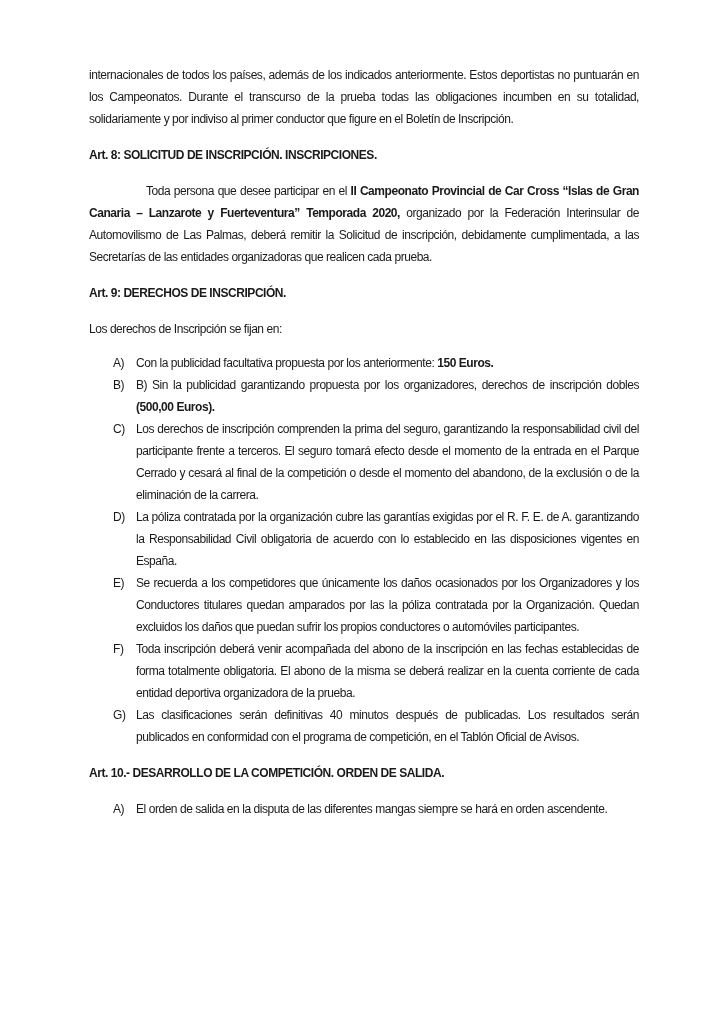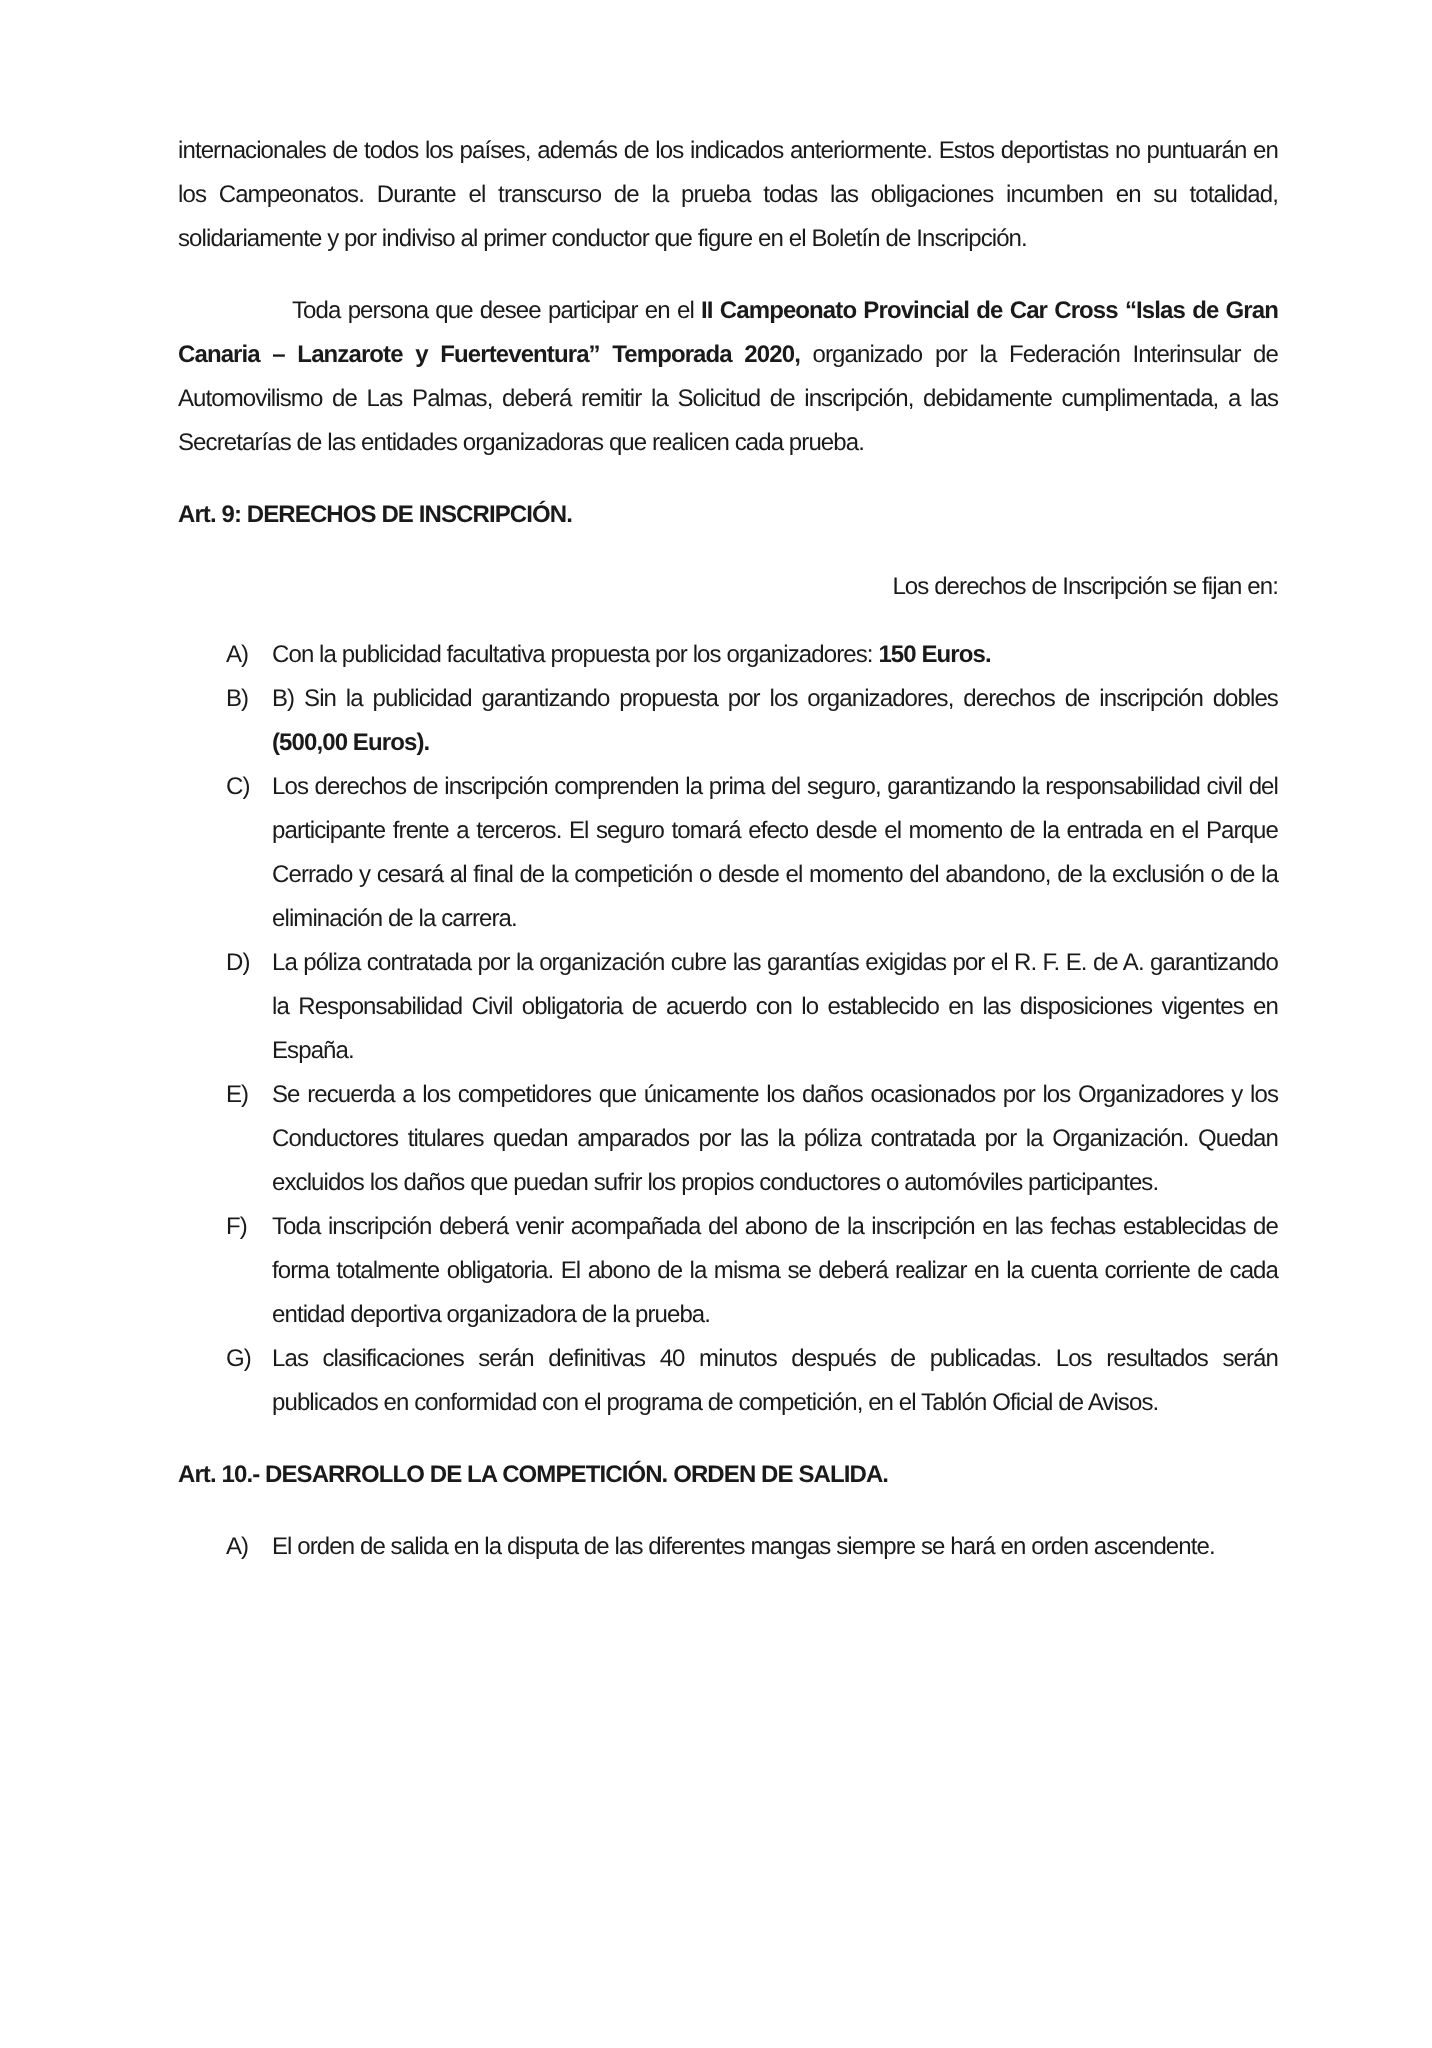--- a/index.html
+++ b/index.html
@@ -28,21 +28,21 @@
       margin: 0;
       text-align: justify;
     }
     .para { margin-bottom: 14px; }
     .heading {
       font-weight: bold;
       margin-bottom: 14px;
       text-align: left;
     }
     .indent { text-indent: 57px; }
-    .intro { margin-bottom: 12px; text-align: right; }
+    .intro { margin-bottom: 12px; text-align: left; }
     ol.items {
       list-style: none;
       margin: 0 0 14px 0;
       padding: 0;
     }
     ol.items li {
       position: relative;
       padding-left: 47px;
       margin-bottom: 0;
     }
@@ -57,28 +57,29 @@
     }
     b { font-weight: bold; }
   </style>
 </head>
 <body>
 
 <div class="page">
 
   <p class="para">internacionales de todos los países, además de los indicados anteriormente. Estos deportistas no puntuarán en los Campeonatos. Durante el transcurso de la prueba todas las obligaciones incumben en su totalidad, solidariamente y por indiviso al primer conductor que figure en el Boletín de Inscripción.</p>
 
+  <p class="heading">Art. 8: SOLICITUD DE INSCRIPCIÓN. INSCRIPCIONES.</p>
   <p class="para indent"><span>Toda persona que desee participar en el </span><b>II Campeonato Provincial  de Car Cross “Islas de Gran Canaria – Lanzarote y Fuerteventura”  Temporada 2020,</b><span> organizado por la Federación Interinsular de Automovilismo de Las Palmas,  deberá remitir la Solicitud de inscripción, debidamente cumplimentada, a las Secretarías de las entidades organizadoras que realicen cada prueba.</span></p>
 
   <p class="heading">Art. 9: DERECHOS DE INSCRIPCIÓN.</p>
   <p class="intro">Los derechos de Inscripción se fijan en:</p>
   <ol class="items">
     <li>
       <span class="marker">A)</span>
-      <span class="text"><span>Con la publicidad facultativa propuesta por los organizadores: </span><b>150 Euros.</b></span>
+      <span class="text"><span>Con la publicidad facultativa propuesta por los anteriormente: </span><b>150 Euros.</b></span>
     </li>
     <li>
       <span class="marker">B)</span>
       <span class="text"><span>B) Sin la publicidad garantizando propuesta por los organizadores,  derechos de inscripción dobles </span><b>(500,00 Euros).</b></span>
     </li>
     <li>
       <span class="marker">C)</span>
       <span class="text">Los derechos de inscripción comprenden la prima del seguro, garantizando la responsabilidad civil del participante frente a terceros. El seguro tomará efecto desde el momento de la entrada en el Parque Cerrado y cesará al final de la competición o desde el momento del abandono, de la exclusión o de la eliminación de la carrera.</span>
     </li>
     <li>

